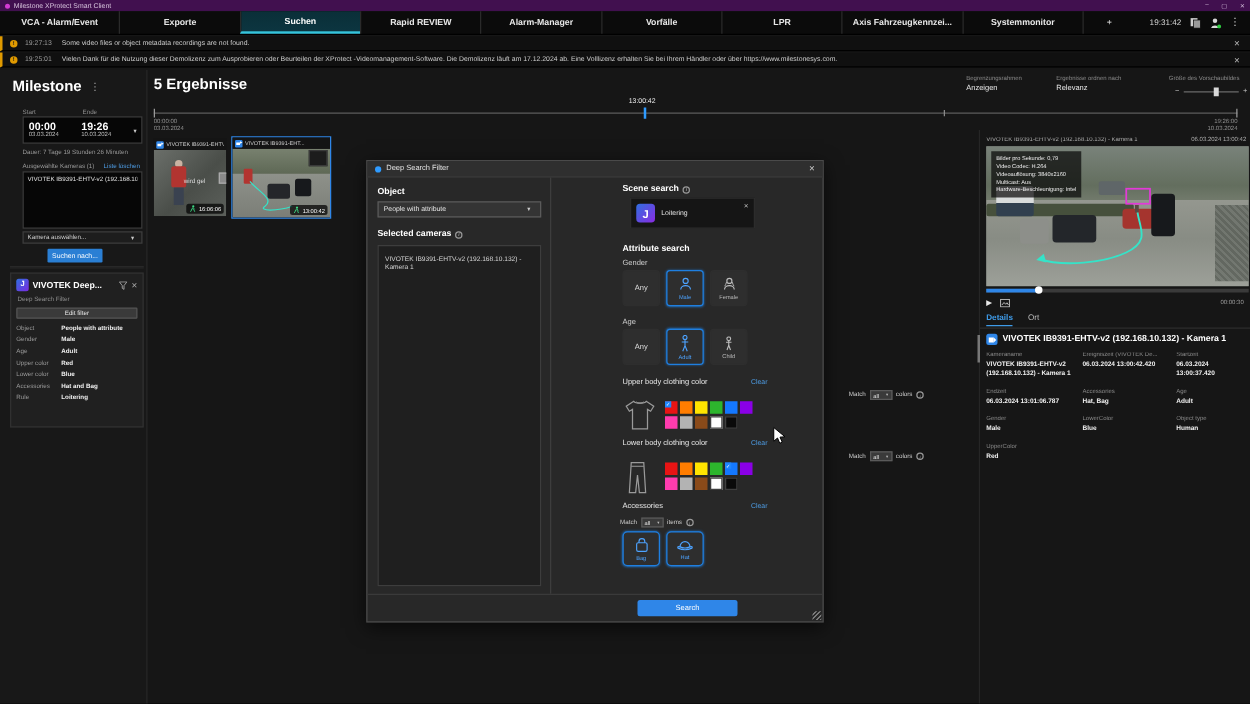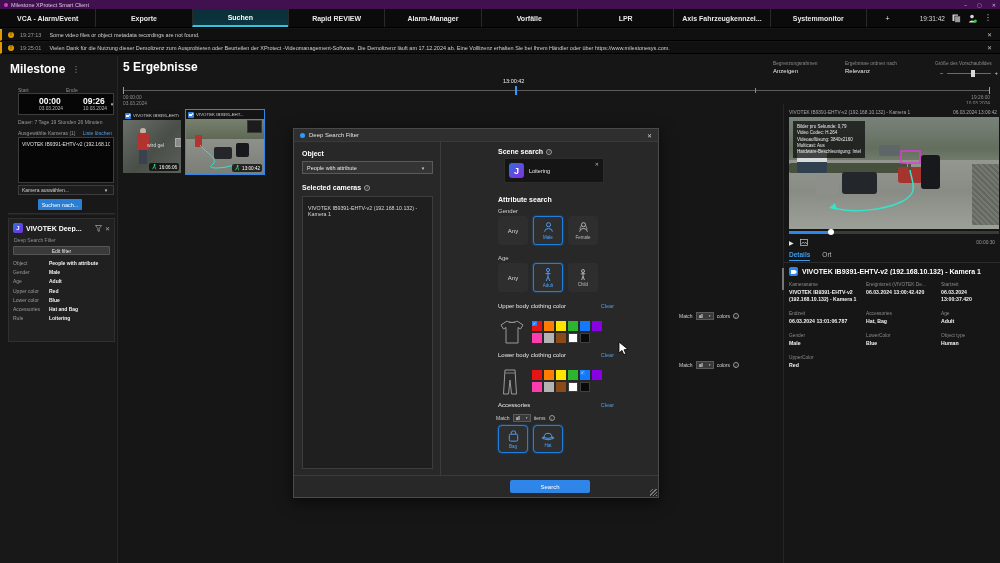--- a/index.html
+++ b/index.html
@@ -35,21 +35,21 @@
   .n-close{font-size:6px;color:#bbb;margin-left:8px;flex:0 0 auto;}
 
   
   .sidebar{position:absolute;left:0;top:56px;width:118px;height:507px;background:#181818;border-right:1px solid #262626;}
   .sf-title{position:absolute;left:10px;top:6px;font-size:12px;font-weight:bold;color:#fff;}
   .sf-menu{position:absolute;left:72px;top:9px;font-size:8px;color:#aaa;}
   .lab{font-size:5px;color:#8f8f8f;}
   .sf-lab-start{position:absolute;left:18px;top:31px;}
   .sf-lab-end{position:absolute;left:66px;top:31px;}
   .timebox{position:absolute;left:18px;top:37px;width:96px;height:22px;background:#060606;border:1px solid #3d3d3d;display:flex;align-items:center;}
-  .tb-col{flex:1;padding-left:20px;}
+  .tb-col{flex:1;padding-left:4px;}
   .tb-time{font-size:8.5px;font-weight:bold;color:#fff;line-height:1.1;}
   .tb-date{font-size:4.8px;color:#bbb;}
   .tb-caret{flex:0 0 10px;font-size:5px;color:#ccc;text-align:center;}
   .sf-duration{position:absolute;left:18px;top:63px;font-size:5px;color:#9a9a9a;white-space:nowrap;}
   .sf-cams{position:absolute;left:18px;top:74px;font-size:5px;color:#9a9a9a;}
   .sf-clear{position:absolute;right:5px;top:74px;font-size:5px;color:#4f9fe8;}
   .camlist{position:absolute;left:18px;top:81px;width:96px;height:46px;background:#060606;border:1px solid #3d3d3d;padding:3px;}
   .camitem{font-size:5px;color:#e0e0e0;white-space:nowrap;overflow:hidden;}
   .camselect{position:absolute;left:18px;top:129px;width:96px;height:10px;background:#1d1d1d;border:1px solid #3d3d3d;display:flex;align-items:center;padding:0 3px;}
   .camselect .txt{flex:1;font-size:5px;color:#cfcfcf;white-space:nowrap;overflow:hidden;}
@@ -270,21 +270,21 @@
     <div class="sf-title">Milestone</div>
     <div class="sf-menu">⋮</div>
     <div class="lab sf-lab-start">Start</div>
     <div class="lab sf-lab-end">Ende</div>
     <div class="timebox">
       <div class="tb-col">
         <div class="tb-time">00:00</div>
         <div class="tb-date">03.03.2024</div>
       </div>
       <div class="tb-col">
-        <div class="tb-time">09:26</div>
+        <div class="tb-time">19:26</div>
         <div class="tb-date">10.03.2024</div>
       </div>
       <div class="tb-caret">▾</div>
     </div>
     <div class="sf-duration">Dauer: 7 Tage 19 Stunden 26 Minuten</div>
     <div class="sf-cams">Ausgewählte Kameras (1)</div>
     <div class="sf-clear">Liste löschen</div>
     <div class="camlist">
       <div class="camitem">VIVOTEK IB9391-EHTV-v2 (192.168.10.132) - Kam...</div>
     </div>

